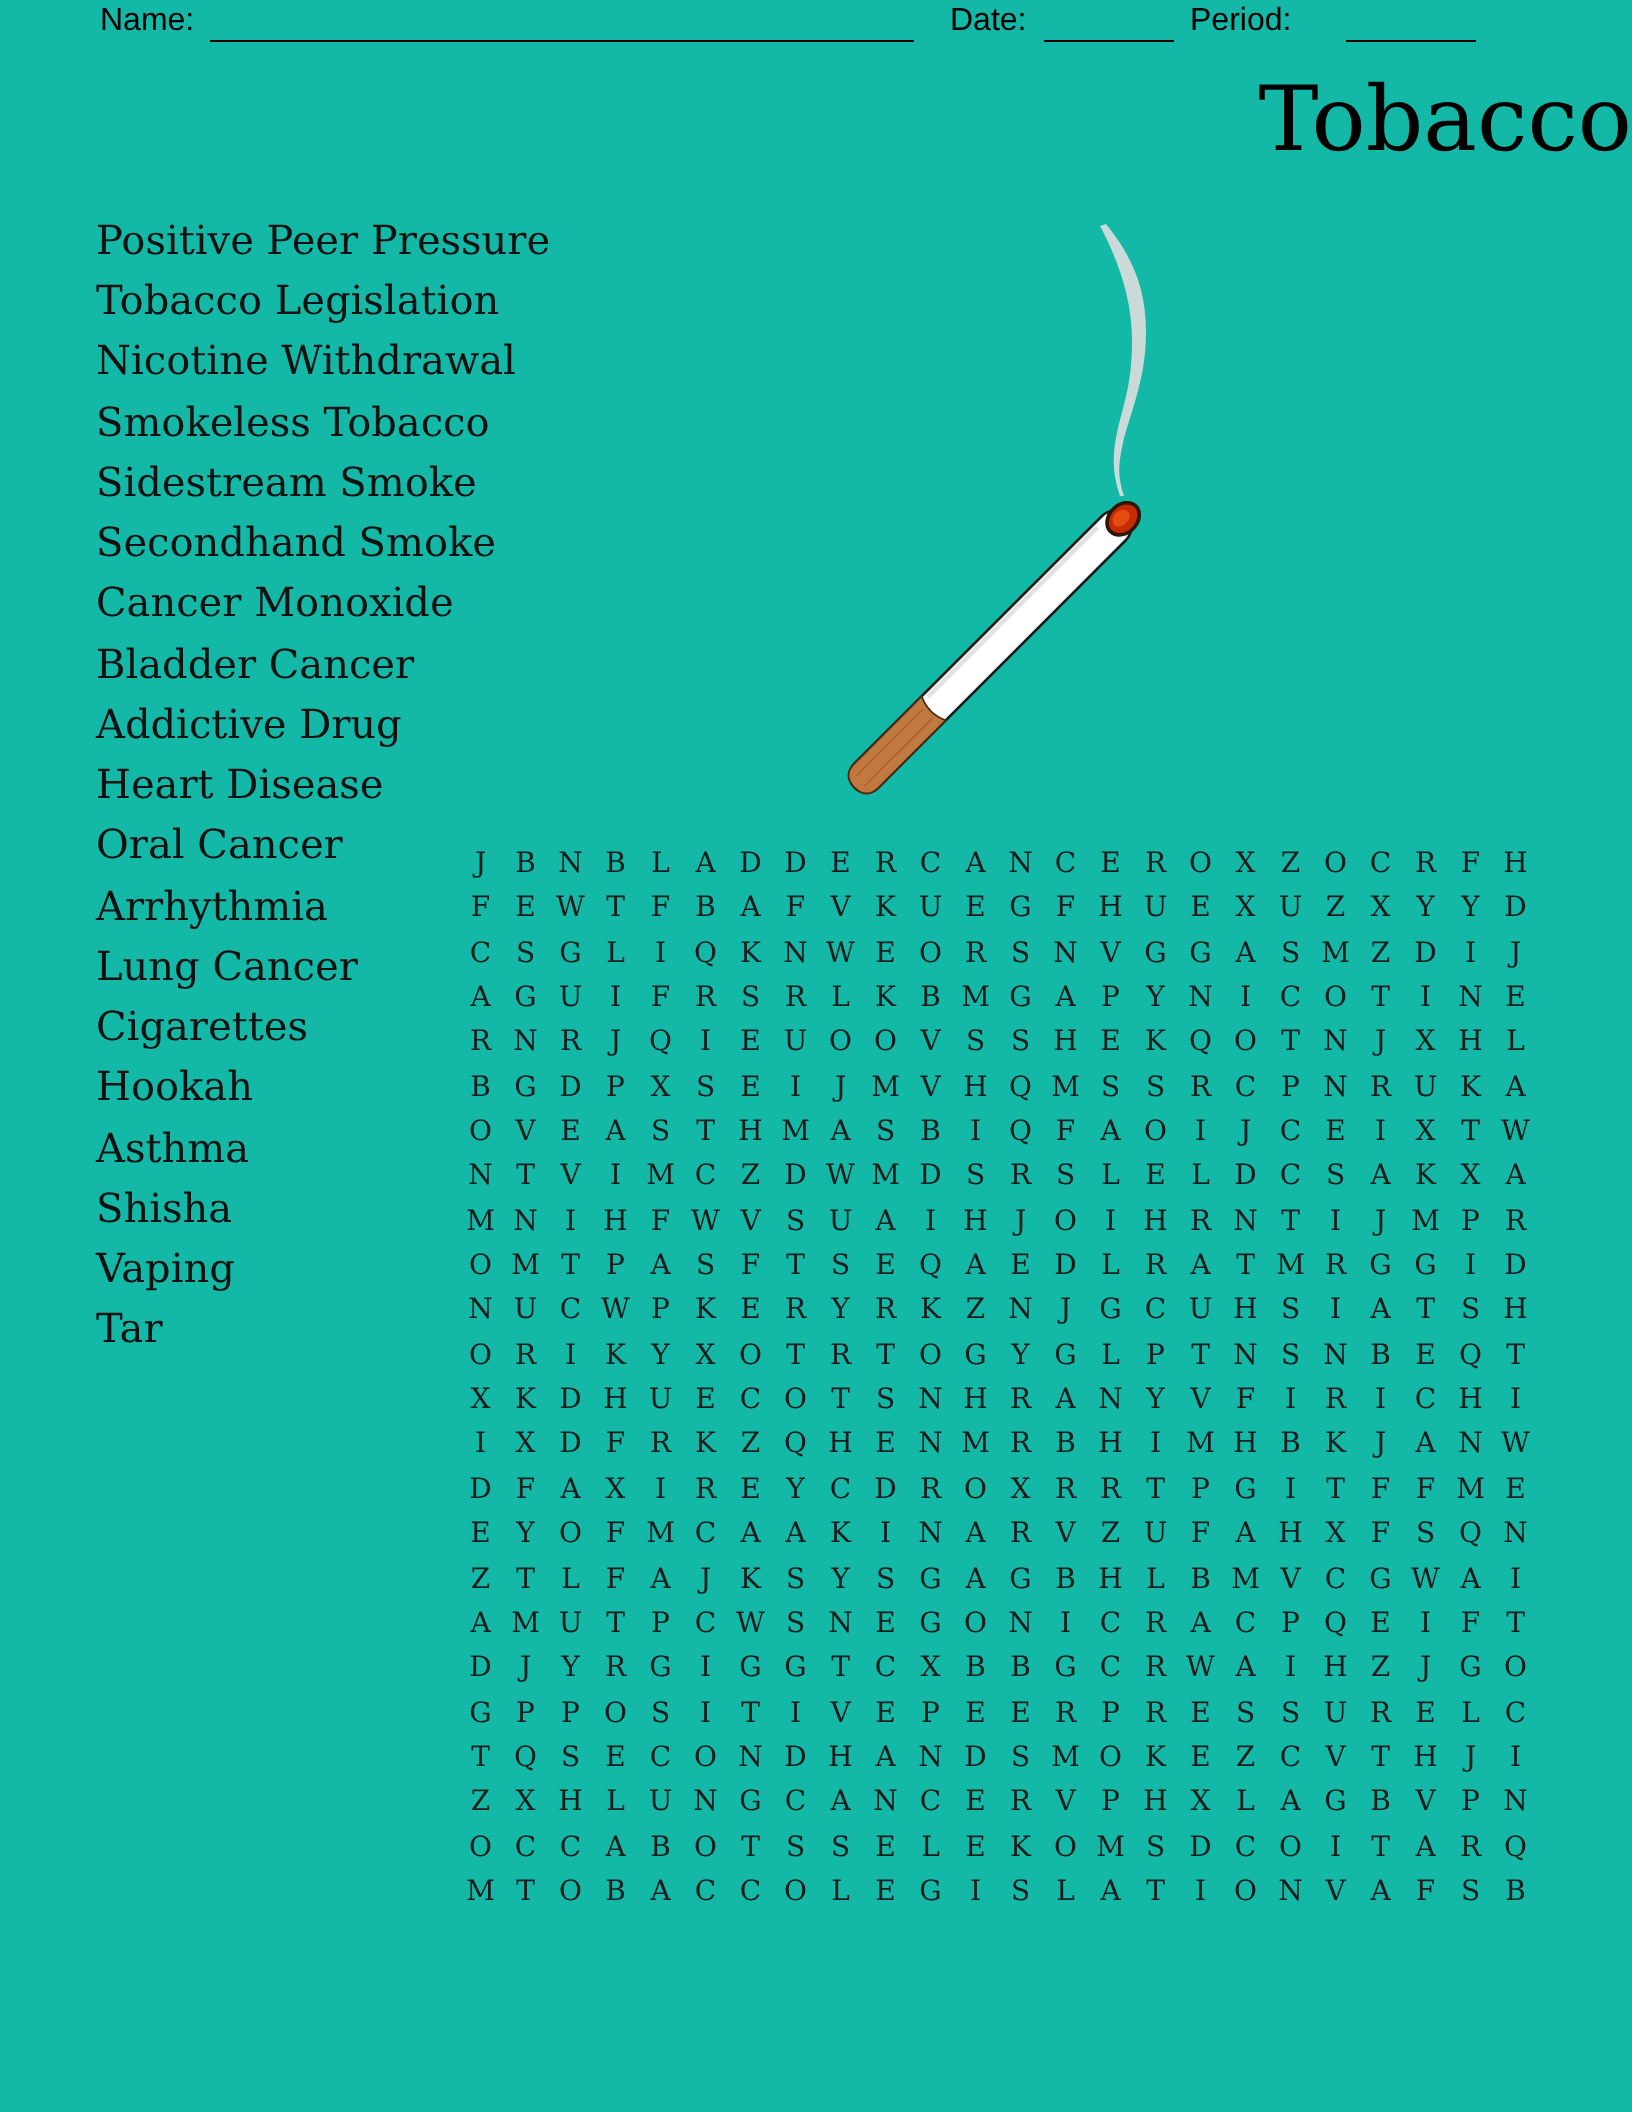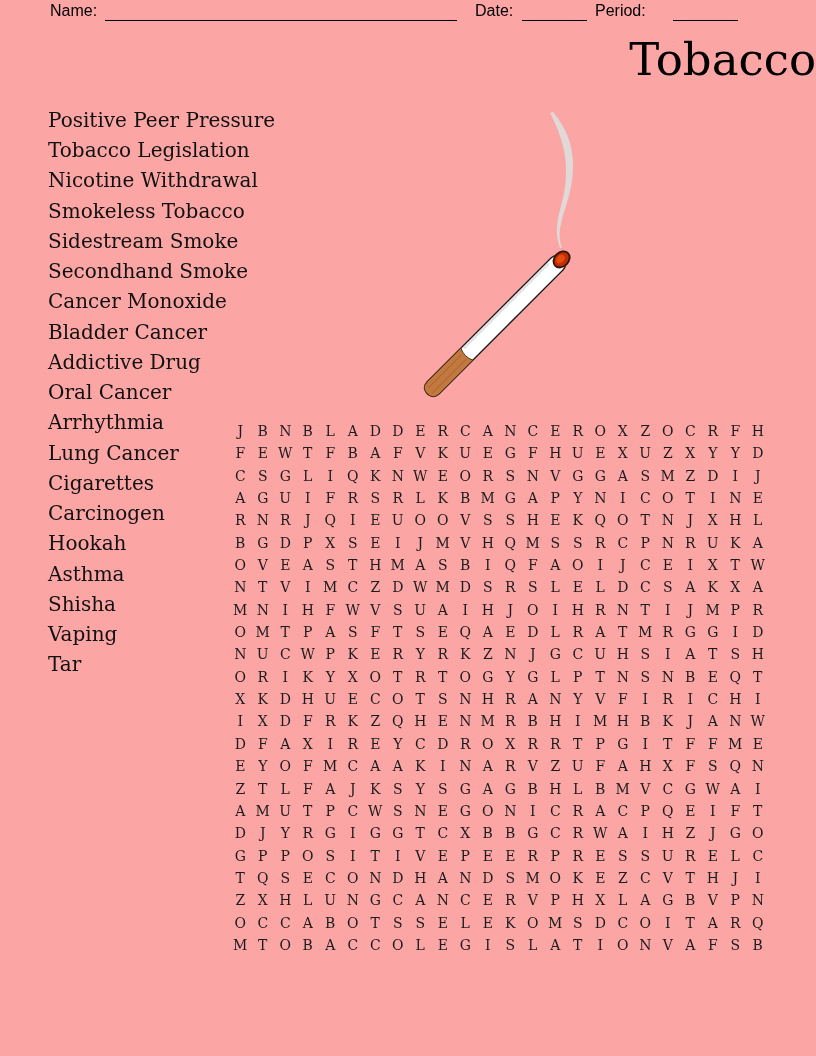--- a/index.html
+++ b/index.html
@@ -1,20 +1,20 @@
 <!DOCTYPE html>
 <html><head>
 <meta charset="utf-8">
 <style>
   html, body { margin: 0; padding: 0; background: #ffffff; }
   .page {
     position: relative;
     width: 816px;
     height: 1056px;
-    background: #fca5a5;
+    background: #14b8a6;
     overflow: hidden;
     font-family: "DejaVu Serif", serif;
     color: #1c1c1c;
   }
   .header-label {
     position: absolute;
     top: 2px;
     font-family: "Liberation Sans", sans-serif;
     font-size: 16px;
     color: #000000;
@@ -101,25 +101,25 @@
   <ul class="word-list">
       <li>Positive Peer Pressure</li>
       <li>Tobacco Legislation</li>
       <li>Nicotine Withdrawal</li>
       <li>Smokeless Tobacco</li>
       <li>Sidestream Smoke</li>
       <li>Secondhand Smoke</li>
       <li>Cancer Monoxide</li>
       <li>Bladder Cancer</li>
       <li>Addictive Drug</li>
+      <li>Heart Disease</li>
       <li>Oral Cancer</li>
       <li>Arrhythmia</li>
       <li>Lung Cancer</li>
       <li>Cigarettes</li>
-      <li>Carcinogen</li>
       <li>Hookah</li>
       <li>Asthma</li>
       <li>Shisha</li>
       <li>Vaping</li>
       <li>Tar</li>
     </ul>
 
   <svg class="cigarette-svg" viewBox="0 0 200 320" xmlns="http://www.w3.org/2000/svg">
 
     <path d="M153,12

